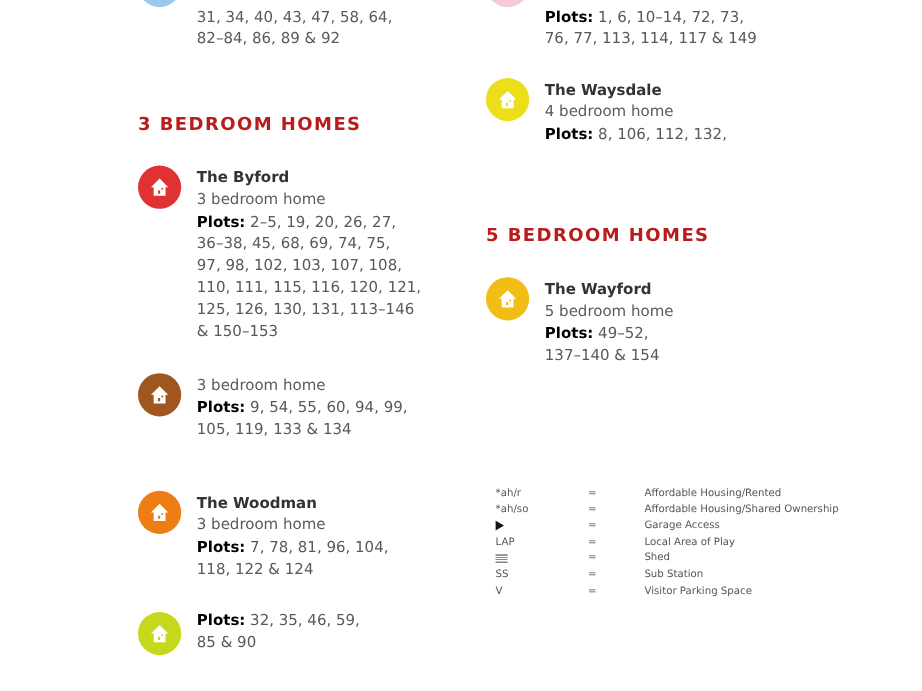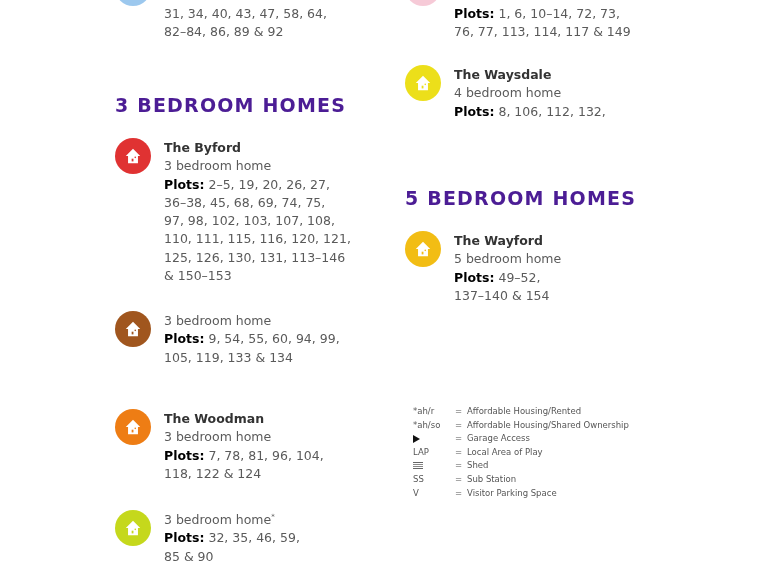--- a/index.html
+++ b/index.html
@@ -1,27 +1,27 @@
 <!DOCTYPE html>
 <html><head>
 <meta charset="utf-8">
 <style>
   * { margin: 0; padding: 0; box-sizing: border-box; }
   html, body { width: 768px; height: 576px; overflow: hidden; background: #ffffff; }
   body { position: relative; font-family: "DejaVu Sans", "Liberation Sans", sans-serif; color: #555; }
   .abs { position: absolute; }
-  .heading { font-family: "DejaVu Sans", sans-serif; font-weight: bold; font-size: 19px; letter-spacing: 1.2px; color: #4c1d95; }
+  .heading { font-family: "DejaVu Sans", sans-serif; font-weight: bold; font-size: 15px; letter-spacing: 1.2px; color: #b91c1c; }
   .house-icon { position: absolute; width: 36px; height: 36px; border-radius: 50%; display: flex; align-items: center; justify-content: center; }
   .house-icon svg { width: 18px; height: 18px; }
   .entry { position: absolute; font-size: 12.5px; line-height: 18.3px; color: #5a5a5a; }
   .entry .name { font-weight: bold; color: #333; }
   .entry .plots-label { font-weight: bold; color: #000000; }
   .entry p { white-space: nowrap; }
   .legend { position: absolute; left: 413px; top: 405px; font-size: 8.5px; line-height: 13.6px; color: #555; }
-  .legend-row { display: flex; white-space: nowrap; }
+  .legend-row { display: flex; white-space: nowrap; gap: 35px; }
   .legend-key { width: 42px; }
   .legend-eq { width: 12px; }
   .shed-icon { display: inline-block; width: 10px; height: 7px; border-top: 1px solid #666; border-bottom: 1px solid #666; background: repeating-linear-gradient(#fff 0 1px, #888 1px 2px); vertical-align: middle; }
   .tri-icon { display: inline-block; width: 0; height: 0; border-top: 4.5px solid transparent; border-bottom: 4.5px solid transparent; border-left: 7px solid #111; vertical-align: middle; }
   sup { font-size: 7px; }
 </style>
 </head>
 <body>
 
 <div class="house-icon" style="left:115px; top:-30px; background:#4a9be0; opacity:0.55;"></div>
@@ -85,21 +85,20 @@
 </div>
 
 <div class="house-icon" style="left:115px; top:510px; background:#c5d81c;">
   <svg viewBox="0 0 20 20">
       <path d="M10 2 L2 10 H4.5 V18 H15.5 V10 H18 Z" fill="#fff"></path>
       <rect x="8.5" y="13" width="2" height="3" fill="#c5d81c"></rect>
       <circle cx="12.5" cy="11.5" r="0.9" fill="#c5d81c"></circle>
     </svg>
 </div>
 <div class="entry" style="left:164px; top:508px;">
-  <p><span>3 bedroom home</span><sup>*</sup></p>
   <p><span class="plots-label">Plots:</span><span> 32, 35, 46, 59,</span></p>
   <p>85 &amp; 90</p>
 </div>
 
 <div class="house-icon" style="left:405px; top:65px; background:#ecdf1a;">
   <svg viewBox="0 0 20 20">
       <path d="M10 2 L2 10 H4.5 V18 H15.5 V10 H18 Z" fill="#fff"></path>
       <rect x="8.5" y="13" width="2" height="3" fill="#ecdf1a"></rect>
       <circle cx="12.5" cy="11.5" r="0.9" fill="#ecdf1a"></circle>
     </svg>

